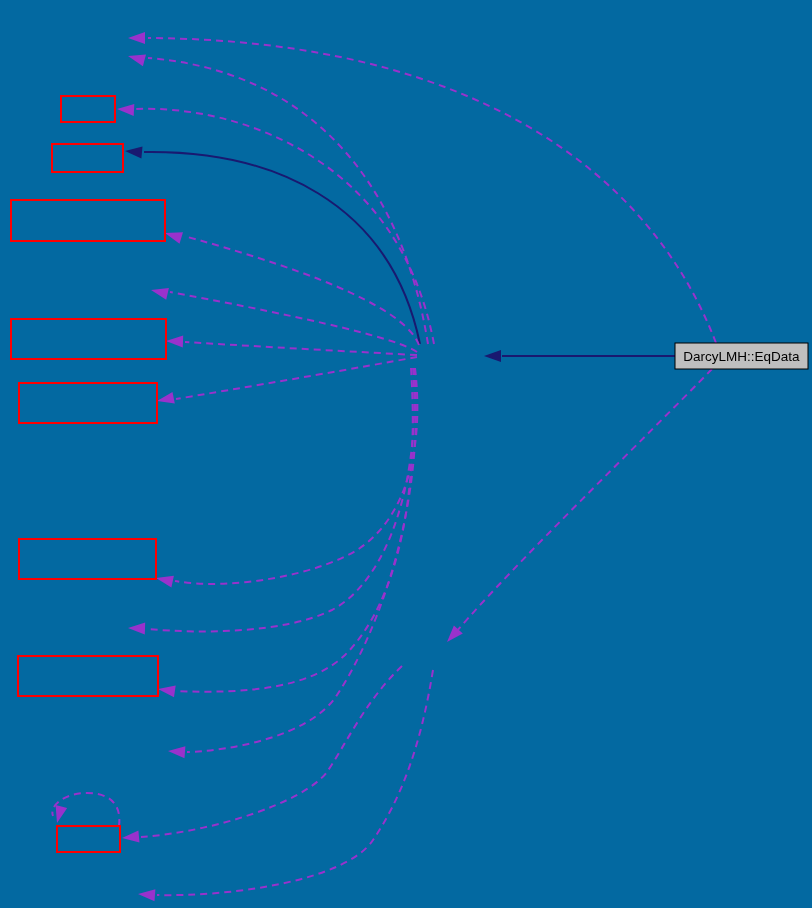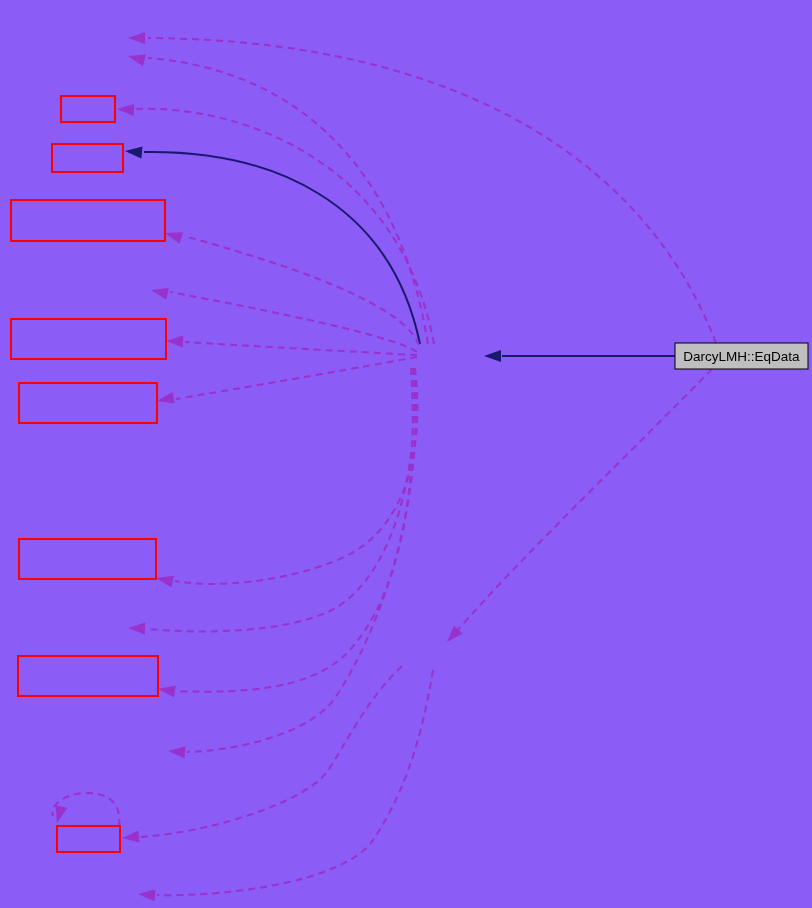--- a/index.html
+++ b/index.html
@@ -4,21 +4,21 @@
 <style>
   html, body {
     margin: 0;
     padding: 0;
     background: #000000;
   }
   #stage {
     position: relative;
     width: 812px;
     height: 908px;
-    background: #8b5cf6;
+    background: #0369a1;
     overflow: hidden;
   }
   svg { display: block; }
   text.node-label {
     font-family: "Liberation Sans", "DejaVu Sans", sans-serif;
     font-size: 13.5px;
   }
 </style>
 </head>
 <body>

